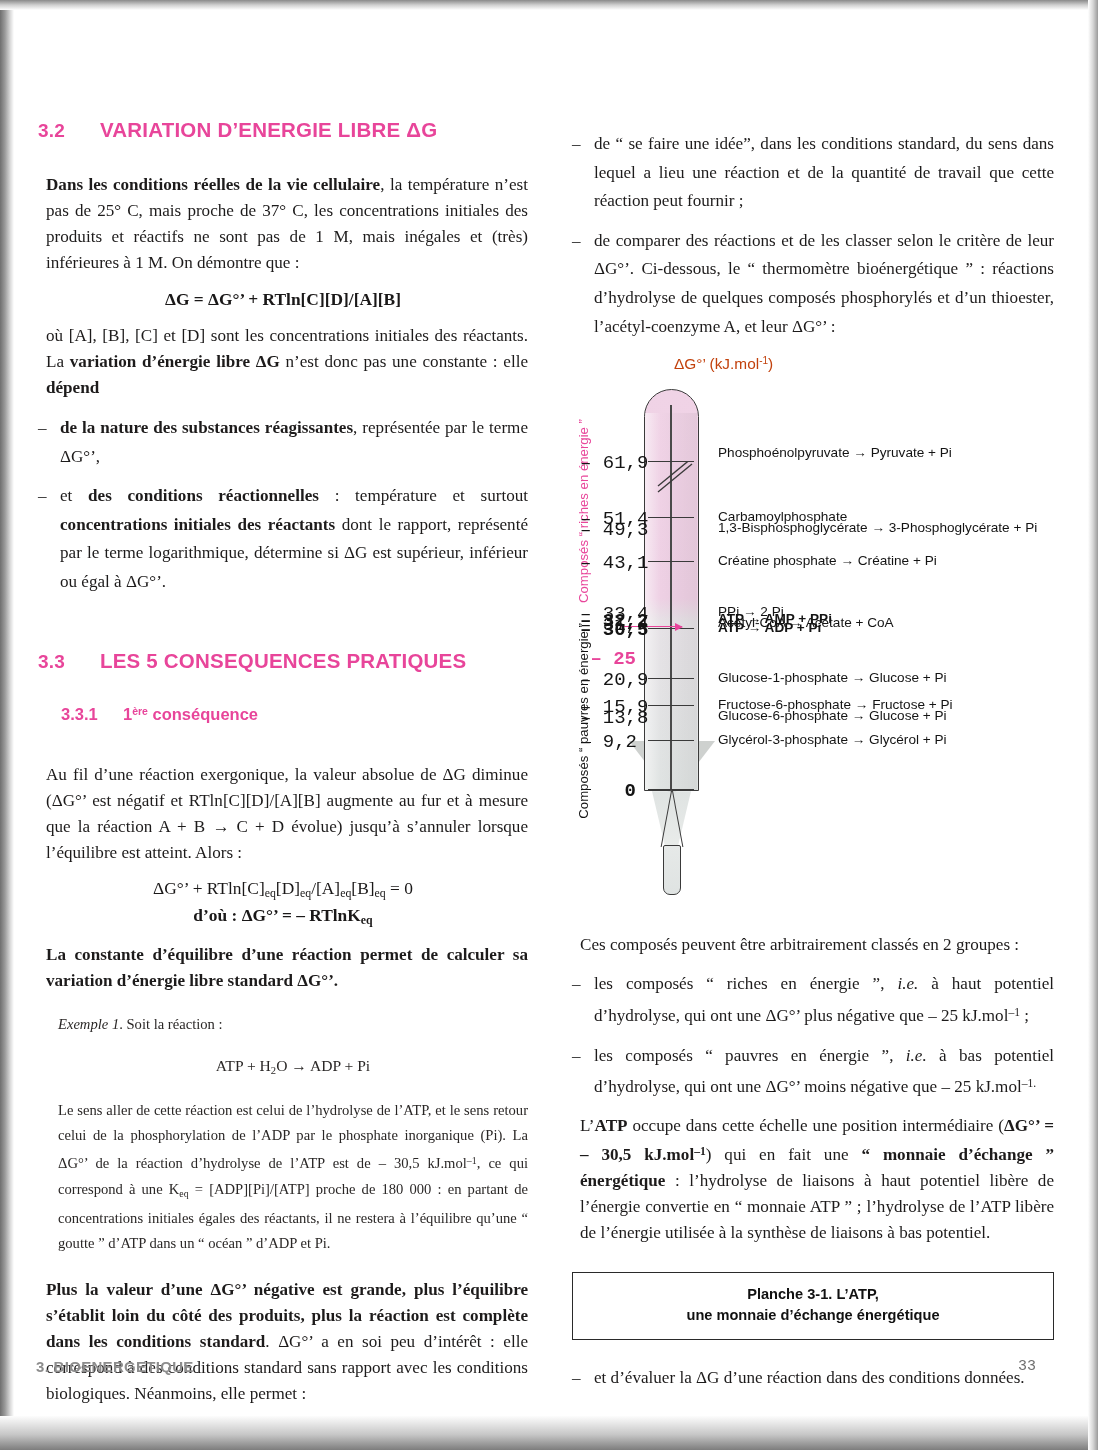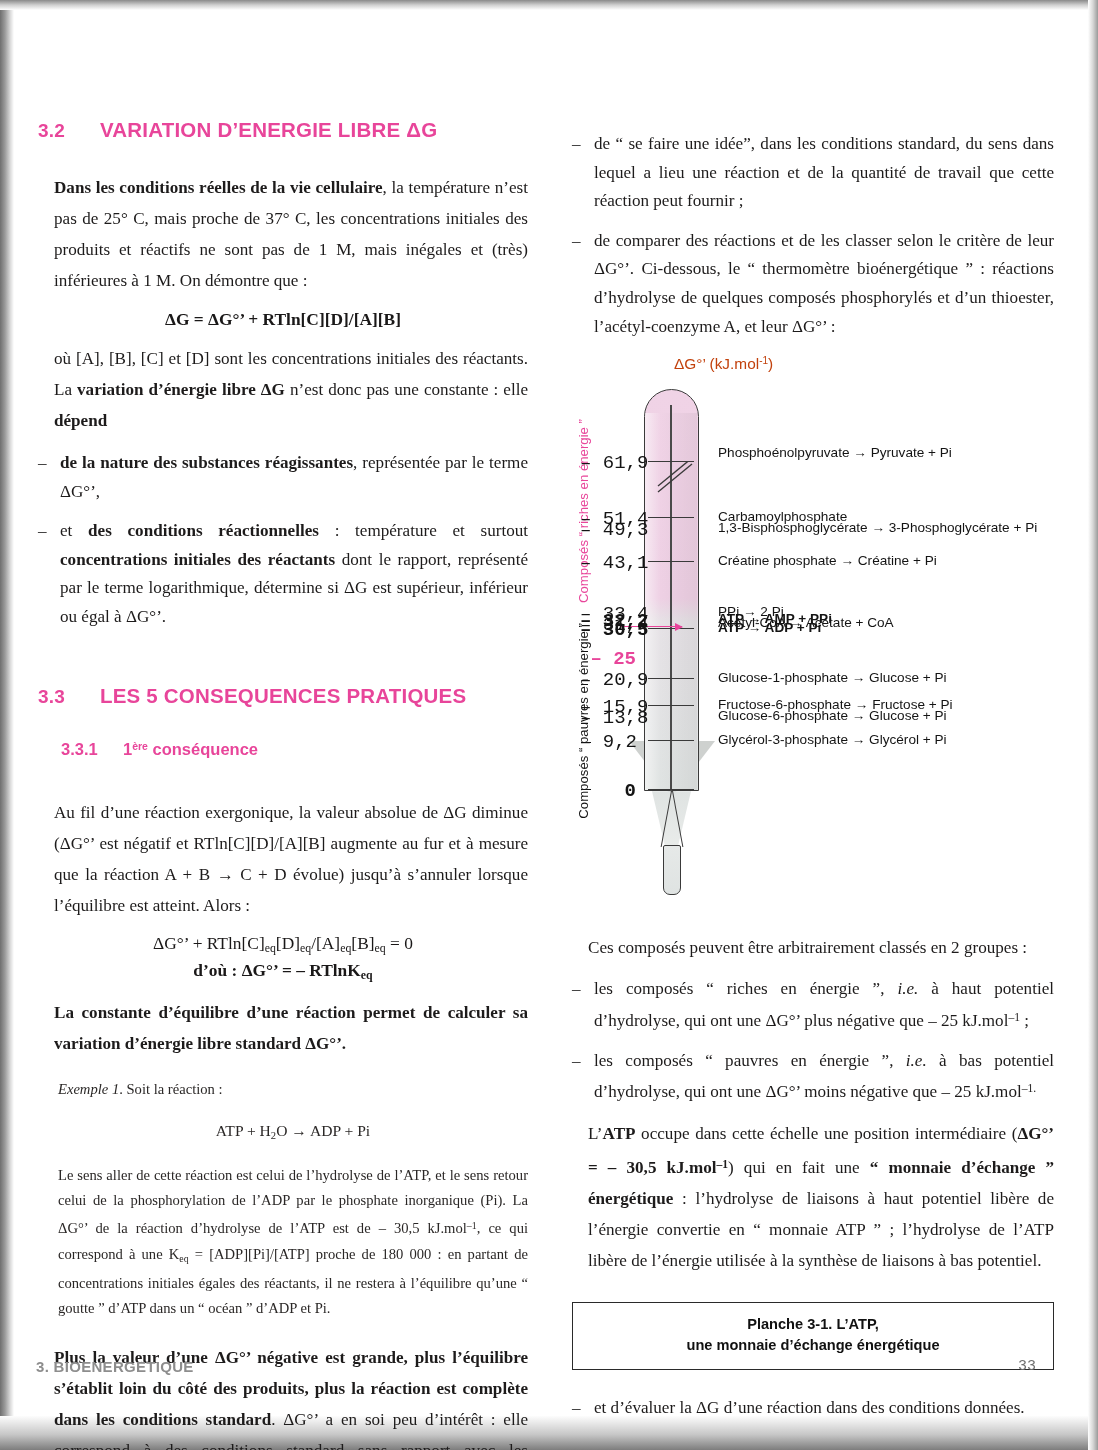--- a/index.html
+++ b/index.html
@@ -22,21 +22,21 @@
 
   
   .h2{color:#e8459a;font-family:"Liberation Sans",sans-serif;font-weight:bold;
       font-size:20.5px;letter-spacing:.2px;display:flex;align-items:baseline;}
   .h2 .num{width:62px;flex:none;font-size:19px;}
   .h3{color:#e8459a;font-family:"Liberation Sans",sans-serif;font-weight:bold;
       font-size:16.5px;display:flex;align-items:baseline;margin-left:23px;}
   .h3 .num{width:62px;flex:none;}
   .h3 sup{font-size:10.5px;text-align:right;}
 
-  p{margin:0 0 0 16px;font-size:17.1px;line-height:31px;text-align:justify;color:#1d1b1b;}
+  p{margin:0 0 0 8px;font-size:17.1px;line-height:26px;text-align:justify;color:#1d1b1b;}
   b,strong{font-weight:bold;}
   .eq{text-align:center;font-weight:bold;font-size:17.4px;margin:13px 0 13px 0;color:#1a1818;}
   .eq-n{text-align:center;font-size:17.4px;margin:12px 0 2px 0;color:#1a1818;}
   sub{font-size:.68em;vertical-align:-.28em;}
   sup{font-size:.68em;vertical-align:.45em;}
 
   .bullets{margin-top:13px;}
   .bl{display:flex;font-size:17.1px;line-height:28.6px;color:#1d1b1b;margin-bottom:11px;}
   .bl .dash{width:22px;flex:none;}
   .bl .txt{flex:1;text-align:justify;}

